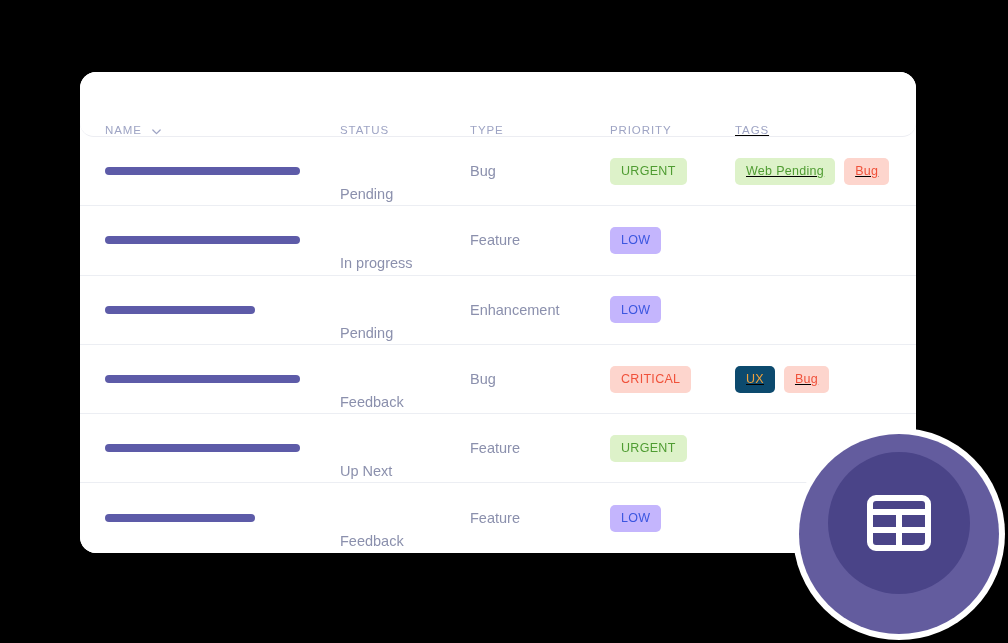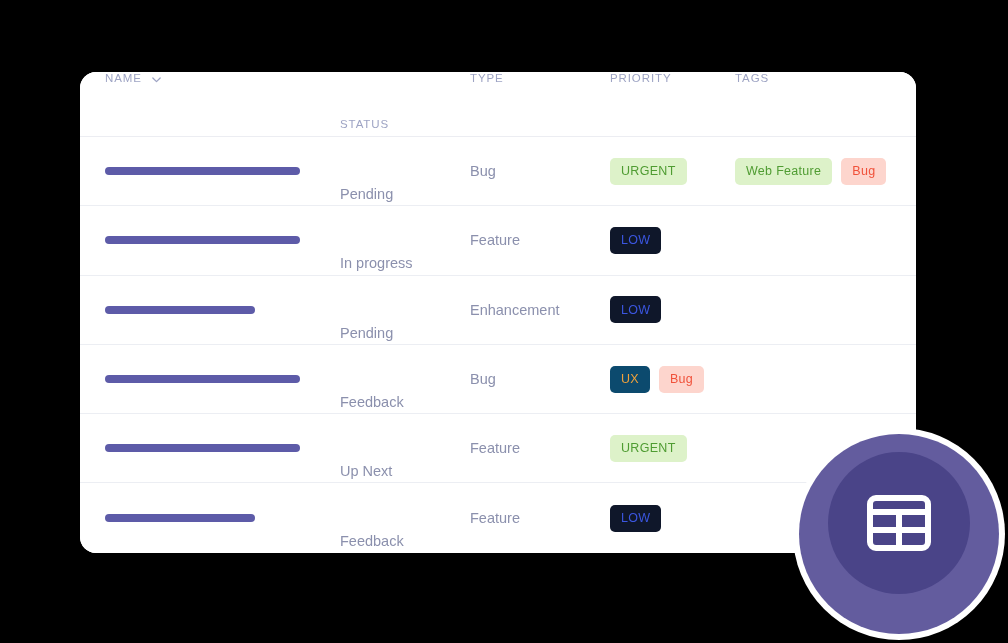--- a/index.html
+++ b/index.html
@@ -36,41 +36,42 @@
     width: 100%;
     height: 100%;
     display: flex;
     flex-direction: column;
   }
 
   .thead {
     height: 65px;
     flex: 0 0 65px;
     display: flex;
-    align-items: flex-start;
+    align-items: flex-end;
     border-bottom: 1px solid #ecedf2;
     background: #ffffff;
+    border-radius: 14px;
   }
 
   .row {
     height: 69.3px;
     flex: 0 0 69.3px;
     display: flex;
     align-items: center;
     border-bottom: 1px solid #eceef3;
     background: #ffffff;
   }
   .row:last-child { border-bottom: none; }
 
   
   .c-name     { width: 260px; padding-left: 25px; }
   .c-status   { width: 130px; margin-top: 46px; }
   .c-type     { width: 140px; }
   .c-priority { width: 125px; }
-  .c-tags     { flex: 1 1 auto; }
+  .c-tags     { flex: 1 1 auto; text-decoration: underline; }
 
   .th {
     font-size: 11.5px;
     letter-spacing: 0.9px;
     color: #9ea4c4;
     text-transform: uppercase;
     font-weight: 400;
     display: flex;
     align-items: center;
     gap: 9px;
@@ -104,21 +105,21 @@
     justify-content: center;
     height: 27px;
     padding: 0 11px;
     border-radius: 5px;
     font-size: 12.5px;
     letter-spacing: 0.3px;
     white-space: nowrap;
   }
 
   .badge.urgent   { background: #ddf2c9; color: #4f9c32; }
-  .badge.low      { background: #0f172a; color: #3b56e0; }
+  .badge.low      { background: #c4b5fd; color: #3b56e0; }
   .badge.critical { background: #fdd5cd; color: #f0513a; }
   .badge.tagweb   { background: #ddf2c9; color: #4f9c32; }
   .badge.tagbug   { background: #fdd5cd; color: #f0513a; }
   .badge.tagux    { background: #0c4a6e; color: #f0a13a; }
 
   .tags-wrap { display: flex; align-items: center; gap: 9px; }
 
   
   .orb-halo {
     position: absolute;
@@ -202,21 +203,21 @@
       <div id="tbody" style="display:flex;flex-direction:column;justify-content:center;">
           <div class="row">
             <div class="c-name">
               <div class="bar" style="width: 195px;"></div>
             </div>
             <div class="c-status"><span class="cell-text">Pending</span></div>
             <div class="c-type"><span class="cell-text">Bug</span></div>
             <div class="c-priority"><span class="badge urgent">URGENT</span></div>
             <div class="c-tags">
               <div class="tags-wrap">
-                <span class="badge tagweb">Web Feature</span>
+                <span class="badge tagweb">Web Pending</span>
                 <span class="badge tagbug">Bug</span>
               </div>
             </div>
           </div>
           <div class="row">
             <div class="c-name">
               <div class="bar" style="width: 195px;"></div>
             </div>
             <div class="c-status"><span class="cell-text">In progress</span></div>
             <div class="c-type"><span class="cell-text">Feature</span></div>
@@ -235,20 +236,21 @@
             <div class="c-tags">
               <div class="tags-wrap"></div>
             </div>
           </div>
           <div class="row">
             <div class="c-name">
               <div class="bar" style="width: 195px;"></div>
             </div>
             <div class="c-status"><span class="cell-text">Feedback</span></div>
             <div class="c-type"><span class="cell-text">Bug</span></div>
+            <div class="c-priority"><span class="badge critical">CRITICAL</span></div>
             <div class="c-tags">
               <div class="tags-wrap">
                 <span class="badge tagux">UX</span>
                 <span class="badge tagbug">Bug</span>
               </div>
             </div>
           </div>
           <div class="row">
             <div class="c-name">
               <div class="bar" style="width: 195px;"></div>

